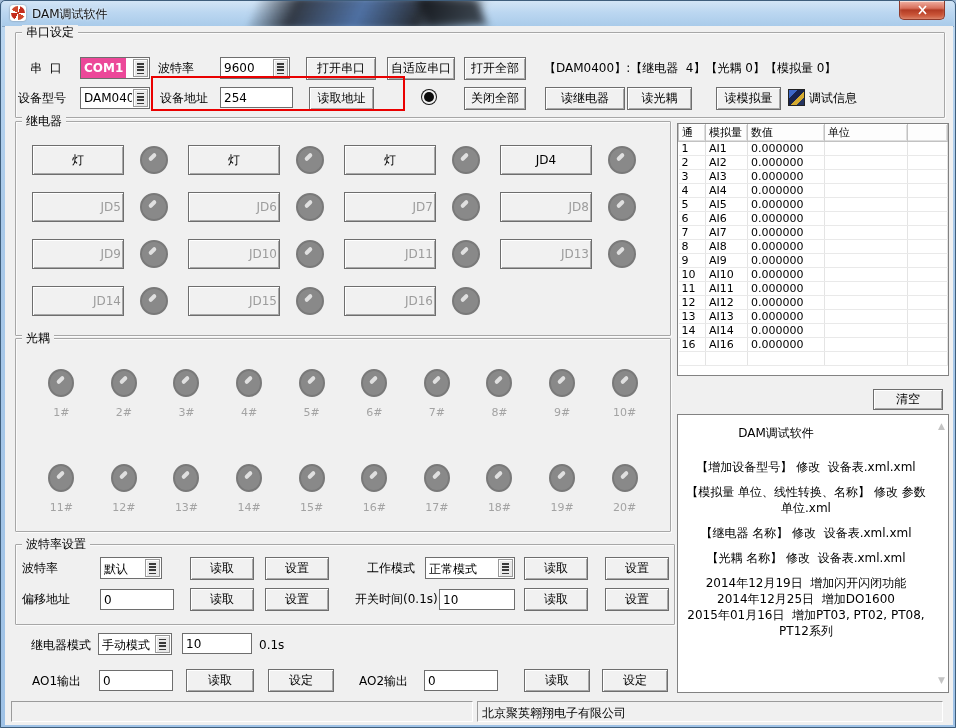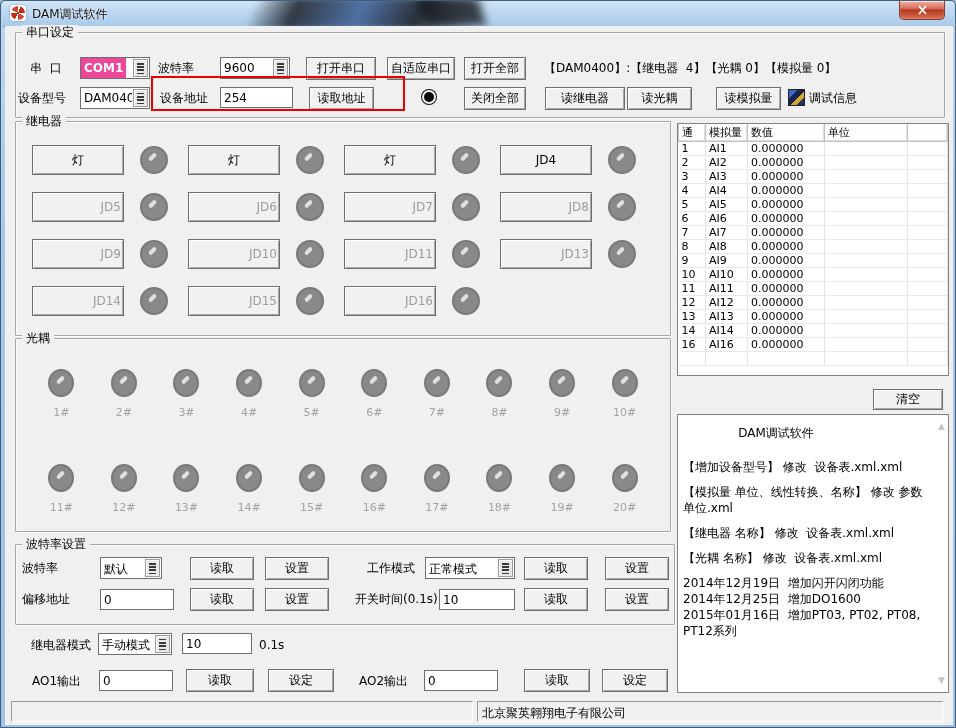--- a/index.html
+++ b/index.html
@@ -80,21 +80,21 @@
     border:1px solid #c2c2c2; border-top:none; box-shadow:inset 0 1px 0 #fff, inset -1px -1px 0 #dedede;
     overflow:hidden; white-space:nowrap; }
   .analog-table td { height:13px; padding:0 3px; border-right:1px solid #e4e4e4; border-bottom:1px solid #e9e9e9;
     overflow:hidden; white-space:nowrap; }
   
   .info-panel { position:absolute; left:672px; top:388px; width:272px; height:279px;
     box-sizing:border-box; background:#fff; border:1px solid #828282; }
   .info-text { position:absolute; left:5px; top:4px; right:19px; bottom:4px; overflow:hidden;
     font-size:12px; line-height:16px; }
   .info-title { text-align:center; margin:6px 60px 18px 0; }
-  .info-line { white-space:pre-wrap; }
+  .info-line { white-space:pre-wrap;text-align:center; }
   .info-line.spaced { margin-bottom:9px; }
   .scroll-arrow { position:absolute; right:3px; font-size:9px; color:#c4c4c4; line-height:9px; }
   
   .sunken { position:absolute; height:21px; box-sizing:border-box; background:#f0f0f0;
     border:1px solid; border-color:#9b9b9b #ffffff #ffffff #9b9b9b; }
   .status-text { padding:3px 0 0 4px; font-size:12px; white-space:nowrap; overflow:hidden; }
   .debug-icon { position:absolute; width:15px; height:15px; border:1px solid #222;
     background:linear-gradient(135deg,#3d68c8 0 30%,#17224d 30% 55%,#d4aa30 55% 75%,#24335e 75% 100%); }
   .clear-btn { left:868px; top:363px; width:70px; height:21px; }
 </style>

